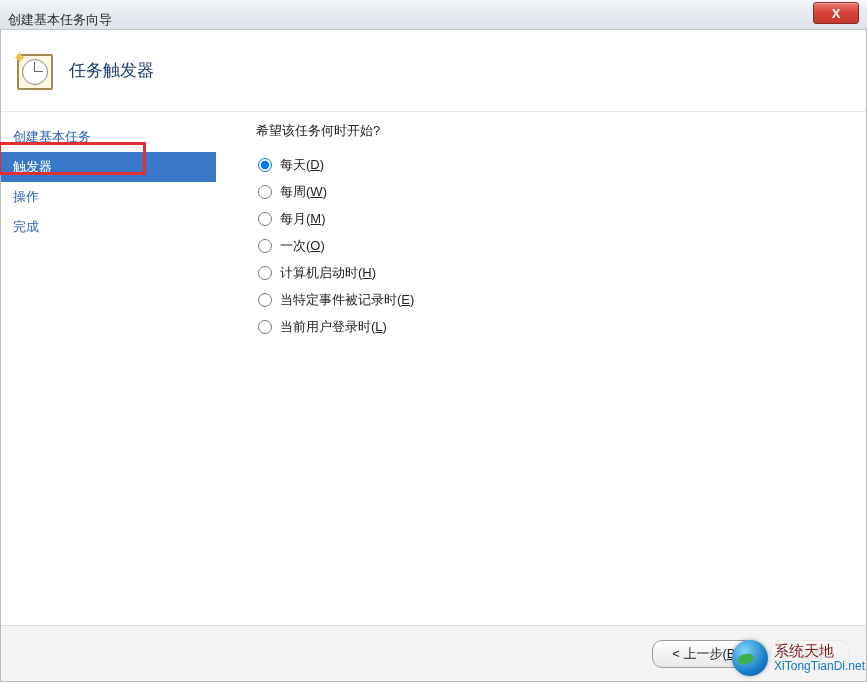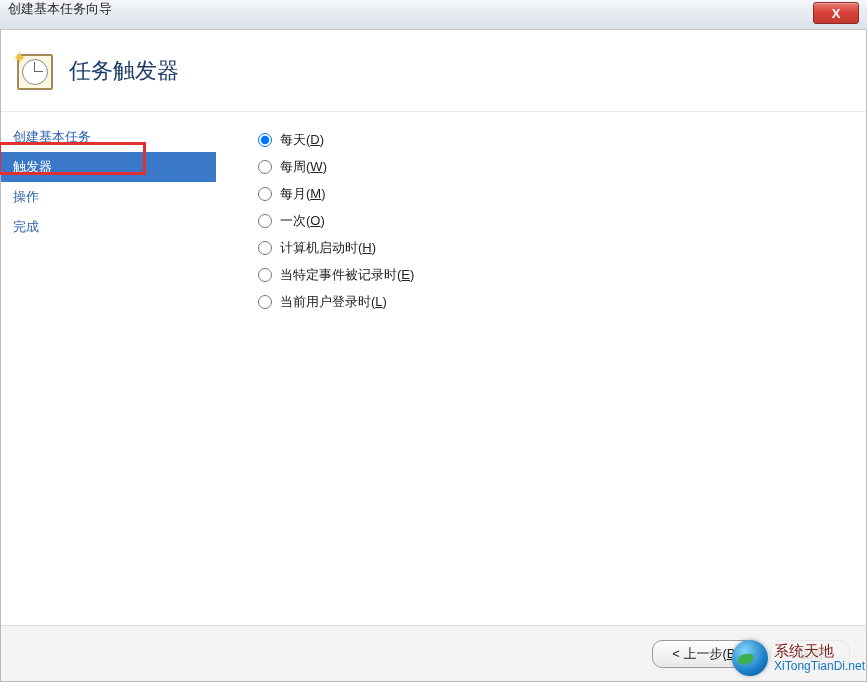--- a/index.html
+++ b/index.html
@@ -10,21 +10,21 @@
       width: 867px;
       height: 682px;
       overflow: hidden;
       position: relative;
     }
     .titlebar {
       height: 30px;
       background: linear-gradient(to bottom, #f5f7fa 0%, #e7ecf1 40%, #dbe2e9 100%);
       border-bottom: 1px solid #bfc7cf;
       display: flex;
-      align-items: flex-start;
+      align-items: flex-end;
       padding: 0 8px;
       position: relative;
     }
     .titlebar-text {
       color: #2b2b2b;
       font-size: 13px;
     }
     .close-btn {
       position: absolute;
       right: 8px;
@@ -98,21 +98,21 @@
       width: 8px; height: 1px;
       background: #666;
     }
     .clock-icon .star {
       position: absolute;
       left: -3px; top: -3px;
       color: #f5c242;
       font-size: 18px;
     }
     .header-title {
-      font-size: 22px;
+      font-size: 17px;
       color: #1d3c6a;
       font-weight: 400;
     }
     .body-area {
       flex: 1;
       display: flex;
       position: relative;
       gap: 34px;
     }
     .sidebar {
@@ -245,20 +245,21 @@
   <div class="body-area">
 
     <div class="sidebar">
       <div class="side-item">创建基本任务</div>
       <div class="side-item selected">触发器</div>
       <div class="side-item">操作</div>
       <div class="side-item">完成</div>
     </div>
 
     <div class="content">
+      <div class="question">希望该任务何时开始?</div>
 
       <div class="radio-row" style="position:relative">
         <input type="radio" name="trig" checked="" style="">
         <label><span>每天</span>(<span class="ul">D</span>)</label>
       </div>
       <div class="radio-row">
         <input type="radio" name="trig" style="">
         <label><span>每周</span>(<span class="ul">W</span>)</label>
       </div>
       <div class="radio-row">

